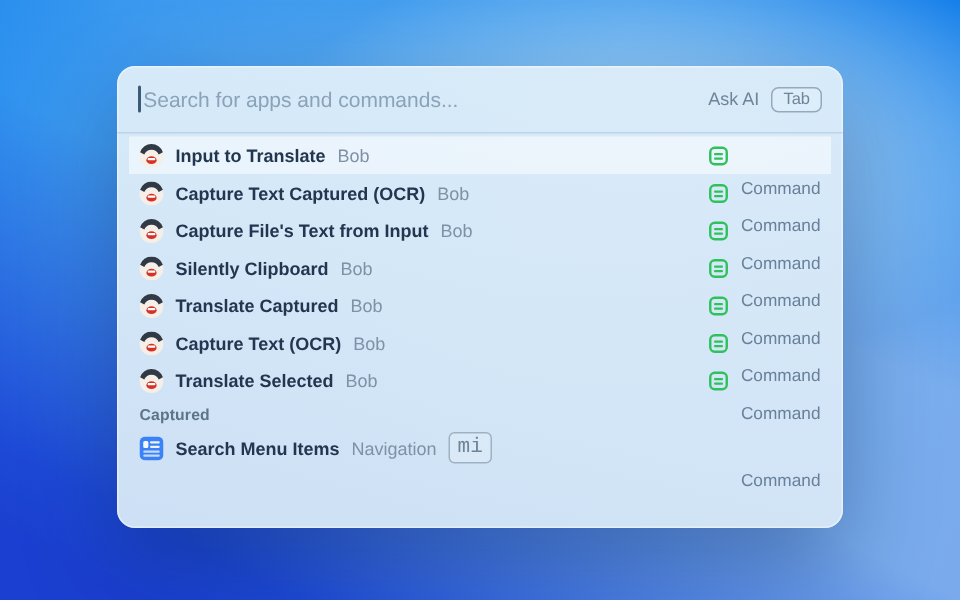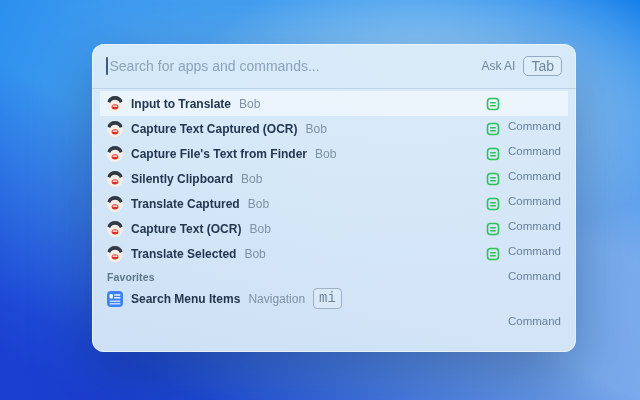--- a/index.html
+++ b/index.html
@@ -3,33 +3,33 @@
 <meta charset="utf-8">
 <style>
   html,body{margin:0;padding:0;width:640px;height:400px;overflow:hidden;
     font-family:"Liberation Sans","DejaVu Sans",sans-serif;-webkit-font-smoothing:antialiased;}
   .desktop{position:relative;width:640px;height:400px;
     background:
       radial-gradient(ellipse 60% 50% at 70% 25%, rgba(178,220,248,.95), rgba(178,220,248,0) 70%),
       linear-gradient(205deg, rgba(16,125,233,.95), rgba(16,125,233,0) 38%),
       linear-gradient(28deg, #1b3fd0 6%, #1d49d6 14%, rgba(29,73,214,0) 46%),
       linear-gradient(115deg, #2a8fee, #79bef2 52%, #7aa9ec 100%);}
-  .window{position:absolute;left:92px;top:44px;width:484px;height:308px;border-radius:12px;
+  .window{position:absolute;left:78px;top:44px;width:484px;height:308px;border-radius:12px;
     background:linear-gradient(rgba(219,236,249,.97), rgba(213,230,246,.96));
     box-shadow:0 24px 60px rgba(8,28,90,.38), 0 0 0 1px rgba(255,255,255,.45) inset;
     display:flex;flex-direction:column;overflow:hidden;}
   
   .search-bar{flex:0 0 44px;display:flex;align-items:center;padding:0 14px;gap:8px;
     border-bottom:1px solid rgba(70,100,140,.16);}
   .caret{width:1.5px;height:18px;background:#3d5a78;border-radius:1px;}
   .search-input{flex:1;border:0;outline:0;background:transparent;font-size:14px;
     font-family:"Liberation Sans","DejaVu Sans",sans-serif;color:#27425e;padding:0;margin-left:-6px;}
   .search-input::placeholder{color:#8ba3b9;opacity:1;}
   .askai{font-size:12px;color:#6e8599;white-space:nowrap;}
-  .keycap-outline{font-size:14px;color:#6e8599;border:1px solid #93aabe;border-radius:5px;
+  .keycap-outline{font-size:11px;color:#6e8599;border:1px solid #93aabe;border-radius:5px;
     padding:2px 7px;line-height:1;background:rgba(255,255,255,.15);}
   
   .content{flex:1;padding:2px 8px 0;overflow:hidden;}
   .section-title{font-size:10.5px;font-weight:bold;color:#5d7588;padding:5px 7px 3px;letter-spacing:.1px;}
   .row{height:25px;display:flex;align-items:center;gap:8px;padding:0 7px;border-radius:0;cursor:default;}
   .row.selected{background:rgba(255,255,255,.5);}
   .row-title{font-size:12px;font-weight:bold;color:#22374f;white-space:nowrap;}
   .row-sub{font-size:12px;color:#7e92a6;white-space:nowrap;}
   .spacer{flex:1;}
   .accessory{font-size:11.5px;color:#68809a;white-space:nowrap;margin-top:44px;}
@@ -108,21 +108,21 @@
 
       <div class="row">
         <span class="icon16">
             <svg viewBox="0 0 16 16" width="16" height="16">
               <circle cx="8" cy="8" r="8" fill="#f6efe7"></circle>
               <path d="M8 0a8 8 0 0 1 7.6 5.5L12.8 7a5.2 5.2 0 0 0-9.6 0L.4 5.5A8 8 0 0 1 8 0z" fill="#303a46"></path>
               <ellipse cx="8" cy="10.8" rx="3.4" ry="2.6" fill="#d43127"></ellipse>
               <rect x="5.4" y="9.4" width="5.2" height="1.4" rx=".7" fill="#fff"></rect>
             </svg>
           </span>
-        <span class="row-title">Capture File's Text from Finder</span>
+        <span class="row-title">Capture File's Text from Input</span>
         <span class="row-sub">Bob</span>
         <span class="spacer"></span>
         <span class="icon14">
             <svg viewBox="0 0 14 14" width="14" height="14">
               <rect x="1.5" y="1.5" width="11" height="11" rx="3" fill="none" stroke="#2ec15c" stroke-width="1.6"></rect>
               <rect x="4" y="5" width="6" height="1.5" rx=".7" fill="#2ec15c"></rect>
               <rect x="4" y="8" width="6" height="1.5" rx=".7" fill="#2ec15c"></rect>
             </svg>
           </span>
         <span class="accessory">Command</span>
@@ -209,21 +209,21 @@
         <span class="icon14">
             <svg viewBox="0 0 14 14" width="14" height="14">
               <rect x="1.5" y="1.5" width="11" height="11" rx="3" fill="none" stroke="#2ec15c" stroke-width="1.6"></rect>
               <rect x="4" y="5" width="6" height="1.5" rx=".7" fill="#2ec15c"></rect>
               <rect x="4" y="8" width="6" height="1.5" rx=".7" fill="#2ec15c"></rect>
             </svg>
           </span>
         <span class="accessory">Command</span>
       </div>
 
-      <div class="section-title">Favorites</div>
+      <div class="section-title">Captured</div>
 
       <div class="row">
         <span class="icon16">
             <svg viewBox="0 0 16 16" width="16" height="16">
               <rect x="0" y="0" width="16" height="16" rx="4" fill="#3b82f6"></rect>
               <rect x="2.5" y="3" width="3.4" height="4.6" rx="1" fill="#fff" opacity=".95"></rect>
               <rect x="7" y="3.2" width="6.5" height="1.5" rx=".7" fill="#fff" opacity=".9"></rect>
               <rect x="7" y="6.1" width="6.5" height="1.5" rx=".7" fill="#fff" opacity=".9"></rect>
               <rect x="2.5" y="9.4" width="11" height="1.5" rx=".7" fill="#fff" opacity=".7"></rect>
               <rect x="2.5" y="12" width="11" height="1.5" rx=".7" fill="#fff" opacity=".7"></rect>

